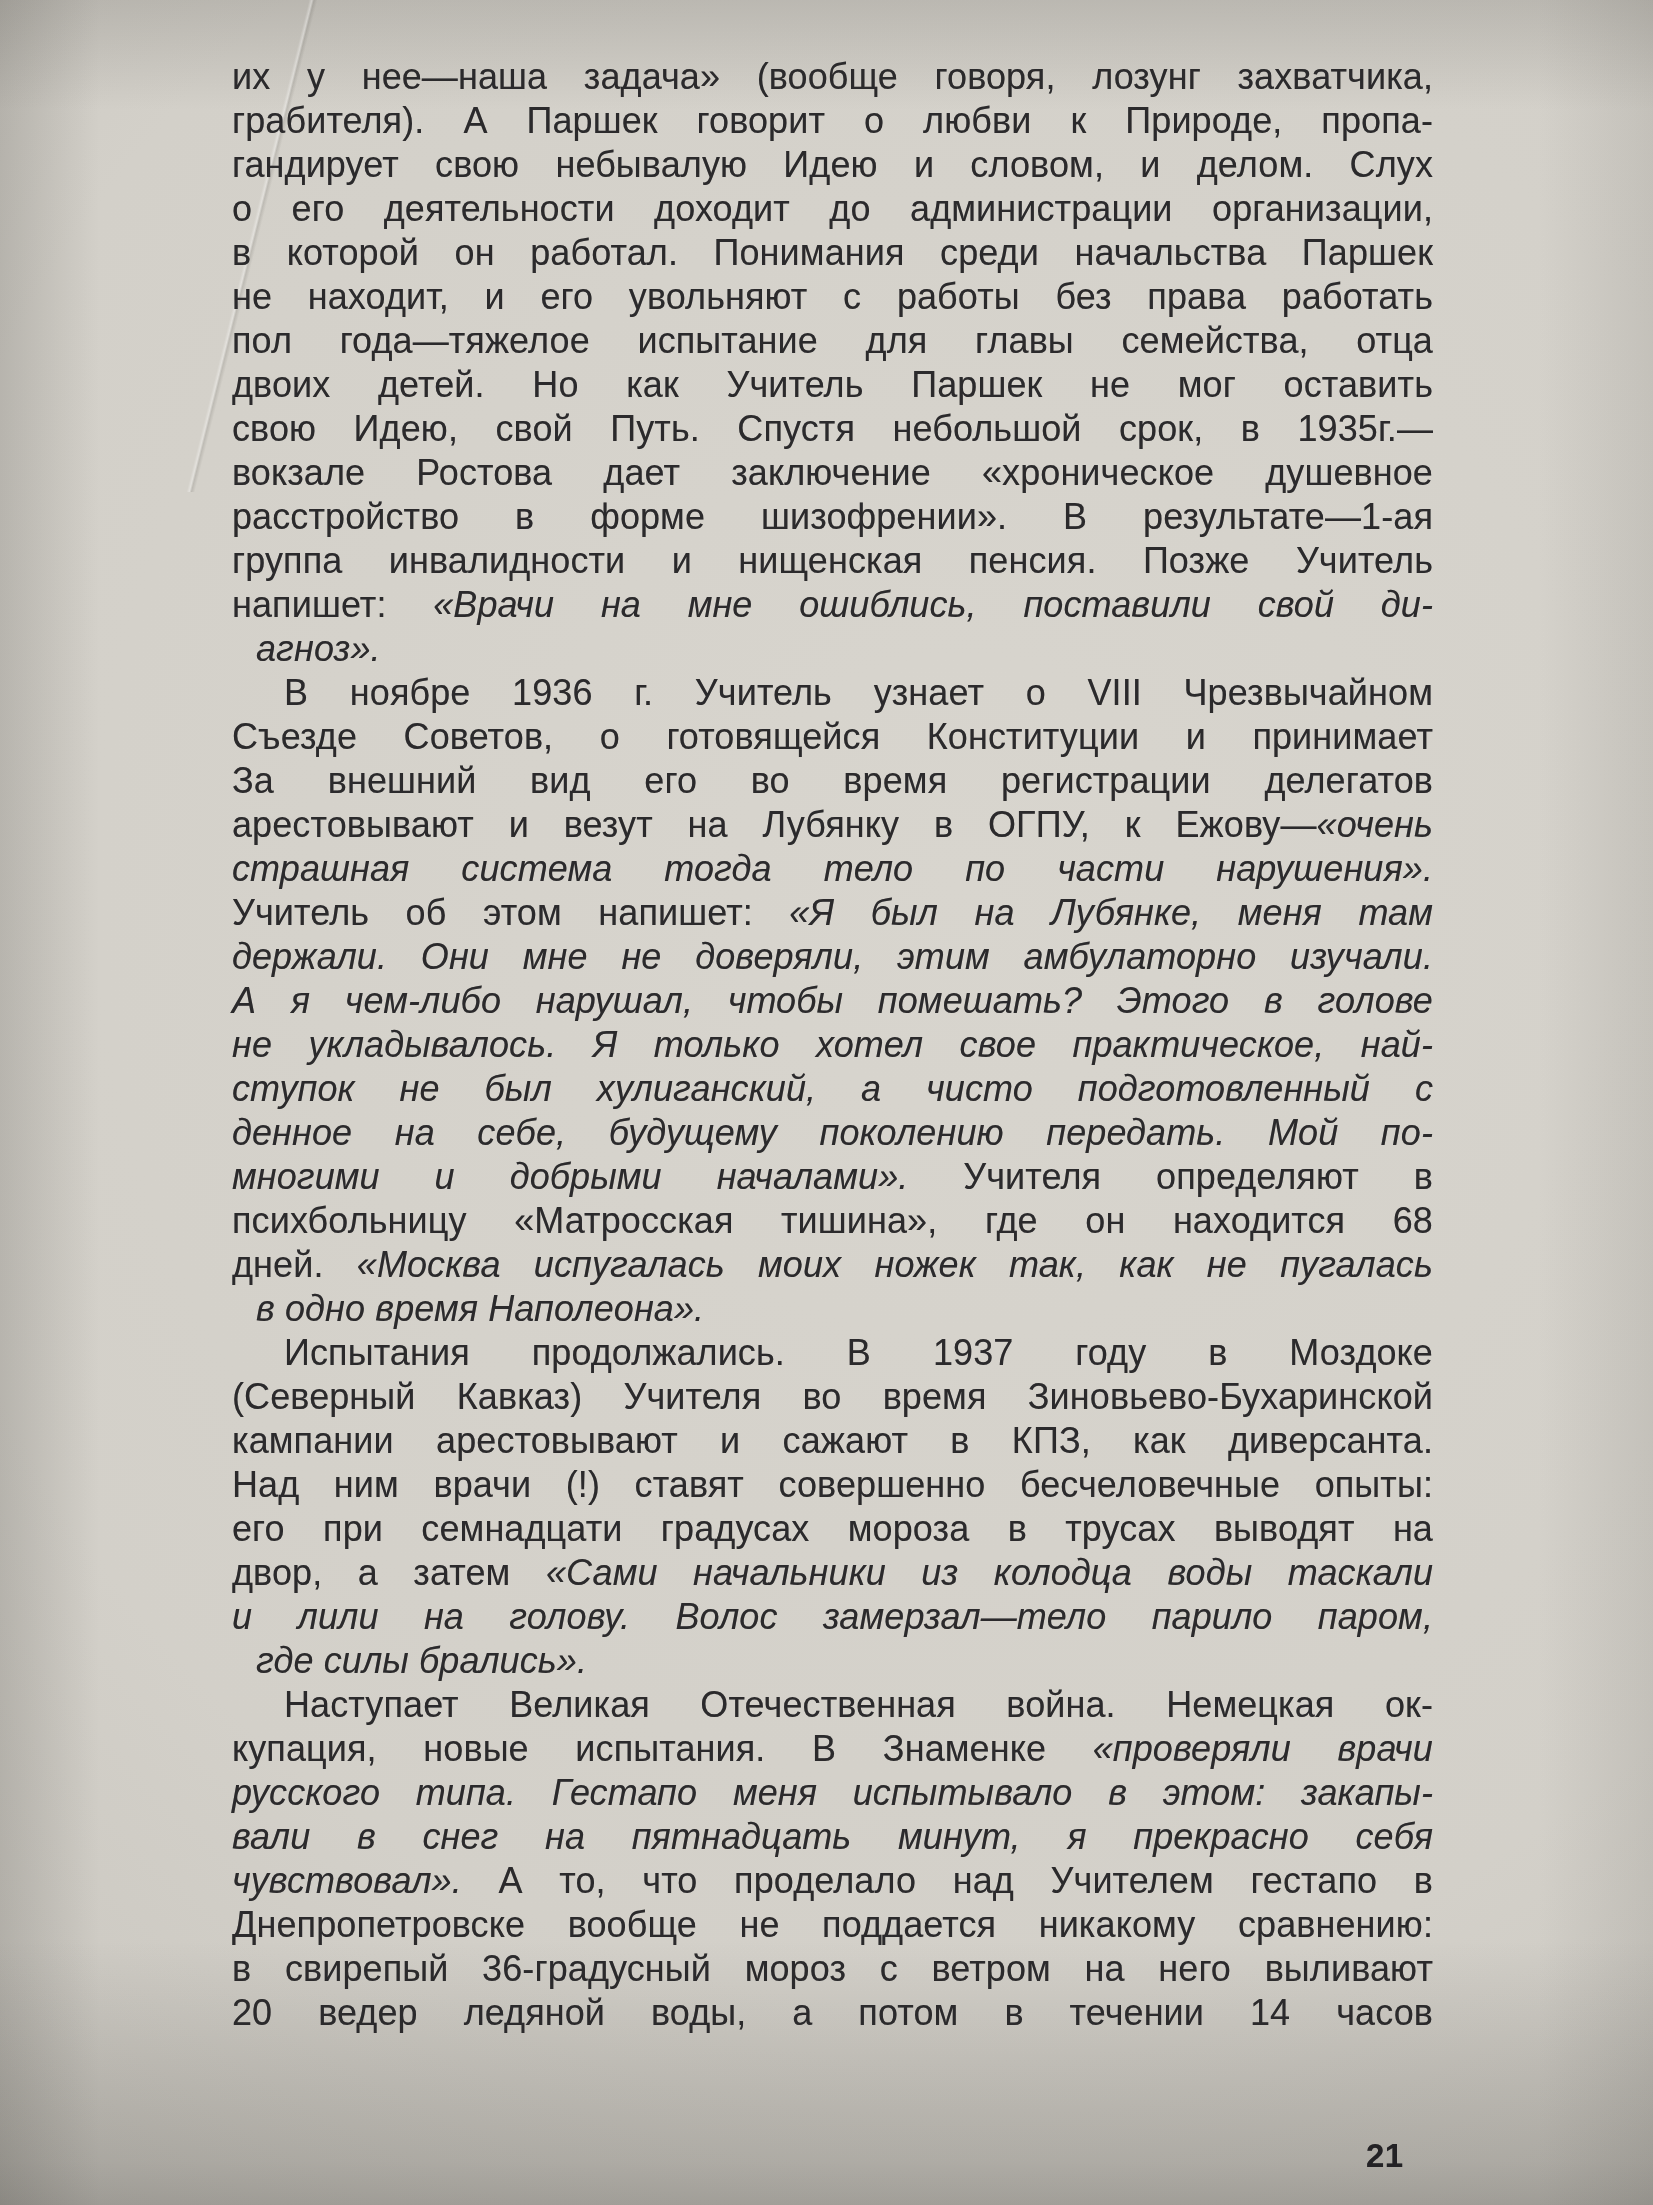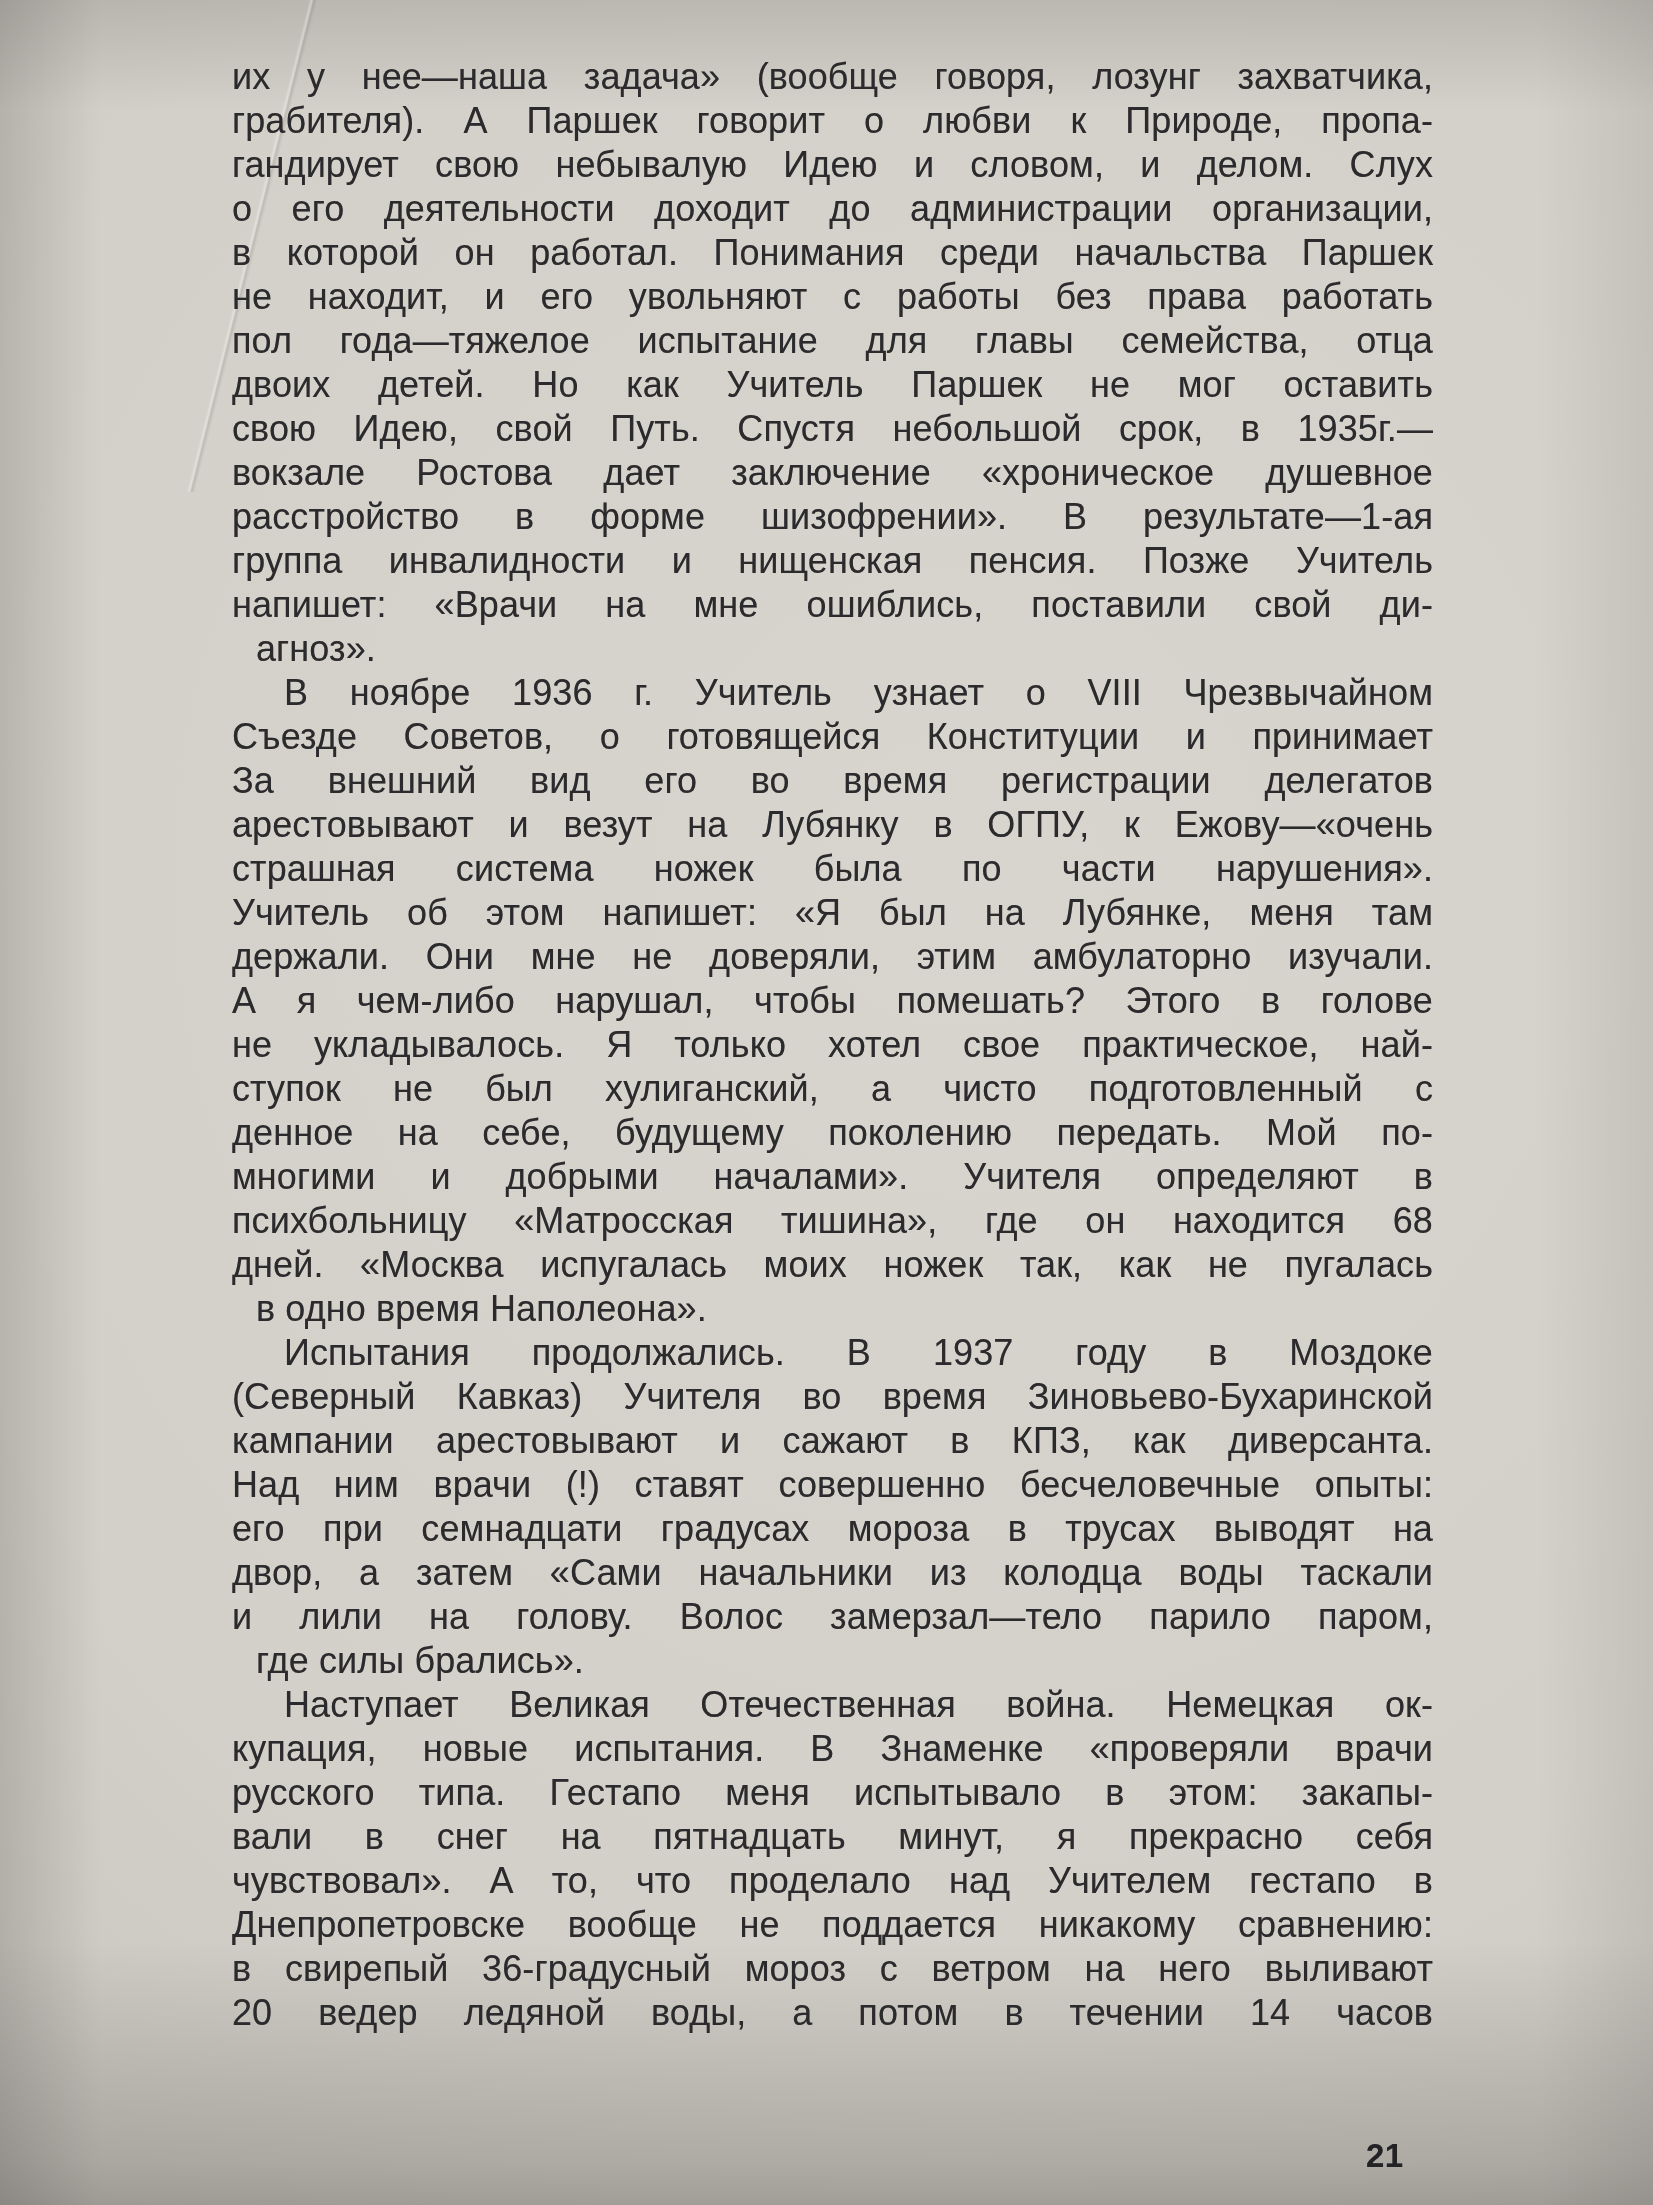--- a/index.html
+++ b/index.html
@@ -36,21 +36,21 @@
     white-space:normal;
     height:44px;
   }
   .line.flush{
     text-align-last:left;
     margin-left:24px;
   }
   .line.indent{
     padding-left:52px;
   }
-  .it{}
+  .it{font-style:italic;}
   .rm{font-style:normal;}
   .page-number{
     position:absolute;
     left:1366px;top:2137px;
     color:#232225;
     font-size:33px;
     font-weight:bold;
     letter-spacing:0.5px;
     text-shadow:0 0 0.5px rgba(35,34,37,.4);
   }
@@ -72,21 +72,21 @@
       <div class="line"><span class="rm">свою Идею, свой Путь. Спустя небольшой срок, в 1935г.—</span></div>
       <div class="line"><span class="rm">вокзале Ростова дает заключение «хроническое душевное</span></div>
       <div class="line"><span class="rm">расстройство в форме шизофрении». В результате—1-ая</span></div>
       <div class="line"><span class="rm">группа инвалидности и нищенская пенсия. Позже Учитель</span></div>
       <div class="line"><span class="rm">напишет: </span><span class="it">«Врачи на мне ошиблись, поставили свой ди-</span></div>
       <div class="line flush"><span class="it">агноз».</span></div>
       <div class="line indent"><span class="rm">В ноябре 1936 г. Учитель узнает о VIII Чрезвычайном</span></div>
       <div class="line"><span class="rm">Съезде Советов, о готовящейся Конституции и принимает</span></div>
       <div class="line"><span class="rm">За внешний вид его во время регистрации делегатов</span></div>
       <div class="line"><span class="rm">арестовывают и везут на Лубянку в ОГПУ, к Ежову—</span><span class="it">«очень</span></div>
-      <div class="line"><span class="it">страшная система ножек была по части нарушения».</span></div>
+      <div class="line"><span class="it">страшная система тогда тело по части нарушения».</span></div>
       <div class="line"><span class="rm">Учитель об этом напишет: </span><span class="it">«Я был на Лубянке, меня там</span></div>
       <div class="line"><span class="it">держали. Они мне не доверяли, этим амбулаторно изучали.</span></div>
       <div class="line"><span class="it">А я чем-либо нарушал, чтобы помешать? Этого в голове</span></div>
       <div class="line"><span class="it">не укладывалось. Я только хотел свое практическое, най-</span></div>
       <div class="line"><span class="it">ступок не был хулиганский, а чисто подготовленный с</span></div>
       <div class="line"><span class="it">денное на себе, будущему поколению передать. Мой по-</span></div>
       <div class="line"><span class="it">многими и добрыми началами».</span><span class="rm"> Учителя определяют в</span></div>
       <div class="line"><span class="rm">психбольницу «Матросская тишина», где он находится 68</span></div>
       <div class="line"><span class="rm">дней. </span><span class="it">«Москва испугалась моих ножек так, как не пугалась</span></div>
       <div class="line flush"><span class="it">в одно время Наполеона».</span></div>

